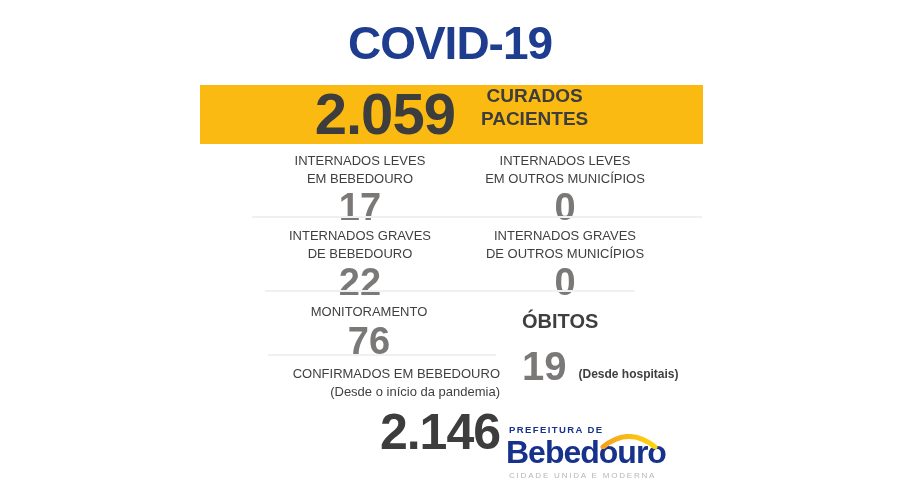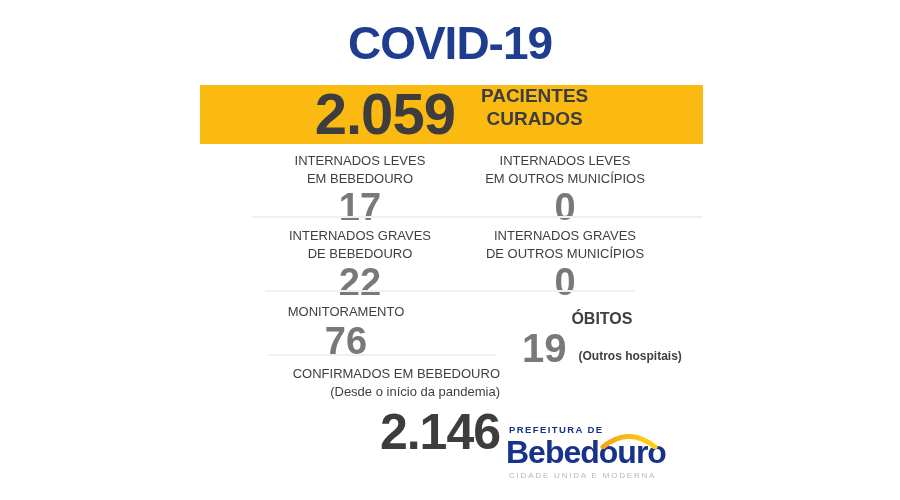--- a/index.html
+++ b/index.html
@@ -34,21 +34,21 @@
   .cell{position:absolute;width:270px;text-align:center;}
   .cell-label{
     font-size:13px;font-weight:normal;color:var(--label-dark,#3F3F3F);line-height:1.35;
   }
   .cell-value{
     font-size:38px;font-weight:bold;color:var(--number-gray,#7B7977);line-height:1.05;margin-top:1px;
   }
   .divider{position:absolute;height:2px;background:var(--divider-gray,#F0F0F0);}
   
   .obitos{position:absolute;left:522px;top:310px;text-align:left;}
-  .obitos-title{font-size:16px;font-weight:bold;color:var(--label-dark,#3F3F3F);margin-bottom:3px;text-align:center;}
+  .obitos-title{font-size:20px;font-weight:bold;color:var(--label-dark,#3F3F3F);margin-bottom:16px;}
   .obitos-row{display:flex;align-items:flex-end;gap:12px;margin-bottom:3px;}
   .obitos-value{font-size:40px;font-weight:bold;color:var(--number-gray,#7B7977);line-height:0.85;}
   .obitos-note{font-size:12px;font-weight:bold;color:var(--label-dark,#3F3F3F);padding-bottom:2px;}
   
   .confirmados{position:absolute;left:230px;top:365px;width:270px;text-align:right;}
   .confirmados .cell-value{
     font-size:50px;color:var(--big-dark,#3E3D3D);margin-top:6px;letter-spacing:-1px;
   }
   
   .pref-logo{position:absolute;left:506px;top:424px;width:160px;}
@@ -72,22 +72,22 @@
 <div class="canvas">
 
   <div class="logo-wrap">
     <div class="logo-title">COVID-19</div>
     <div class="logo-sub">CORONAVIRUS</div>
   </div>
 
   <div class="banner">
     <div class="banner-value">2.059</div>
     <div class="banner-label">
+      <div>CURADOS</div>
       <div>PACIENTES</div>
-      <div>CURADOS</div>
     </div>
   </div>
 
   <div class="cell" style="left:225px;top:152px;">
     <div class="cell-label">
       <div>INTERNADOS LEVES</div>
       <div>EM BEBEDOURO</div>
     </div>
     <div class="cell-value">17</div>
   </div>
@@ -111,34 +111,34 @@
   <div class="cell" style="left:430px;top:227px;">
     <div class="cell-label">
       <div>INTERNADOS GRAVES</div>
       <div>DE OUTROS MUNICÍPIOS</div>
     </div>
     <div class="cell-value">0</div>
   </div>
 
   <div class="divider" style="left:265px;top:290px;width:370px;"></div>
 
-  <div class="cell" style="left:211px;top:303px;">
+  <div class="cell" style="left:234px;top:303px;">
     <div class="cell-label">
       <div>MONITORAMENTO</div>
     </div>
     <div class="cell-value">76</div>
   </div>
 
   <div class="divider" style="left:268px;top:354px;width:228px;"></div>
 
   <div class="obitos">
     <div class="obitos-title">ÓBITOS</div>
     <div class="obitos-row">
       <div class="obitos-value">19</div>
-      <div class="obitos-note">(Outros hospitais)</div>
+      <div class="obitos-note">(Desde hospitais)</div>
     </div>
   </div>
 
   <div class="confirmados">
     <div class="cell-label">
       <div>CONFIRMADOS EM BEBEDOURO</div>
       <div>(Desde o início da pandemia)</div>
     </div>
     <div class="cell-value">2.146</div>
   </div>

